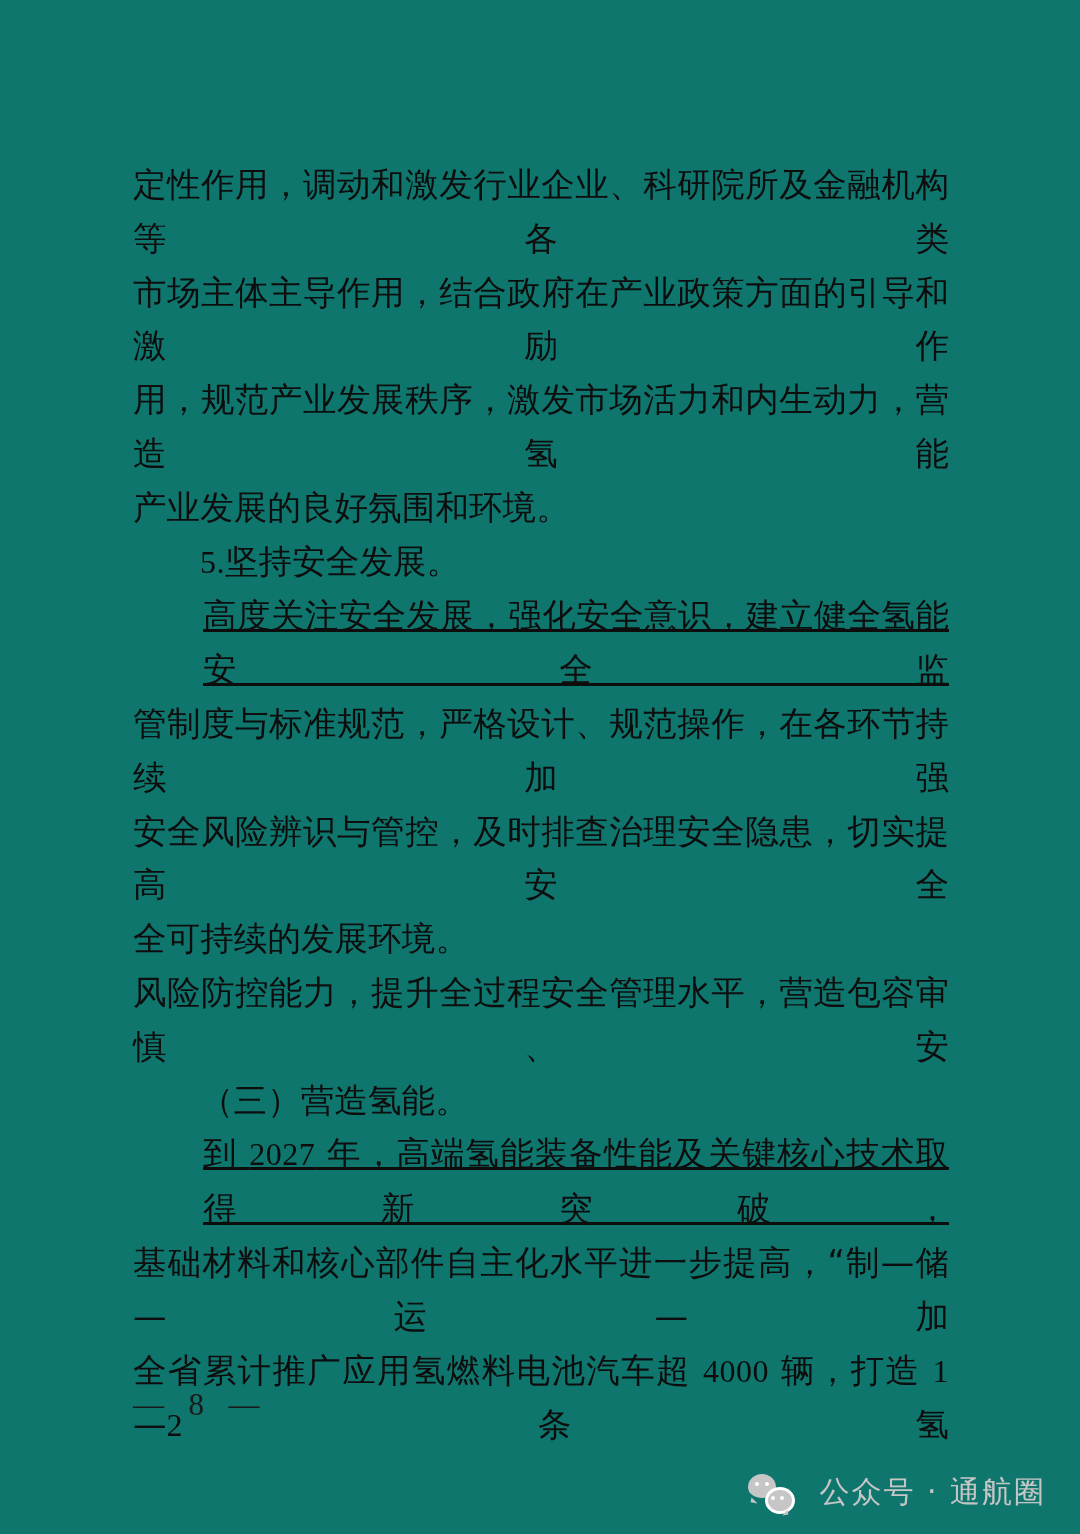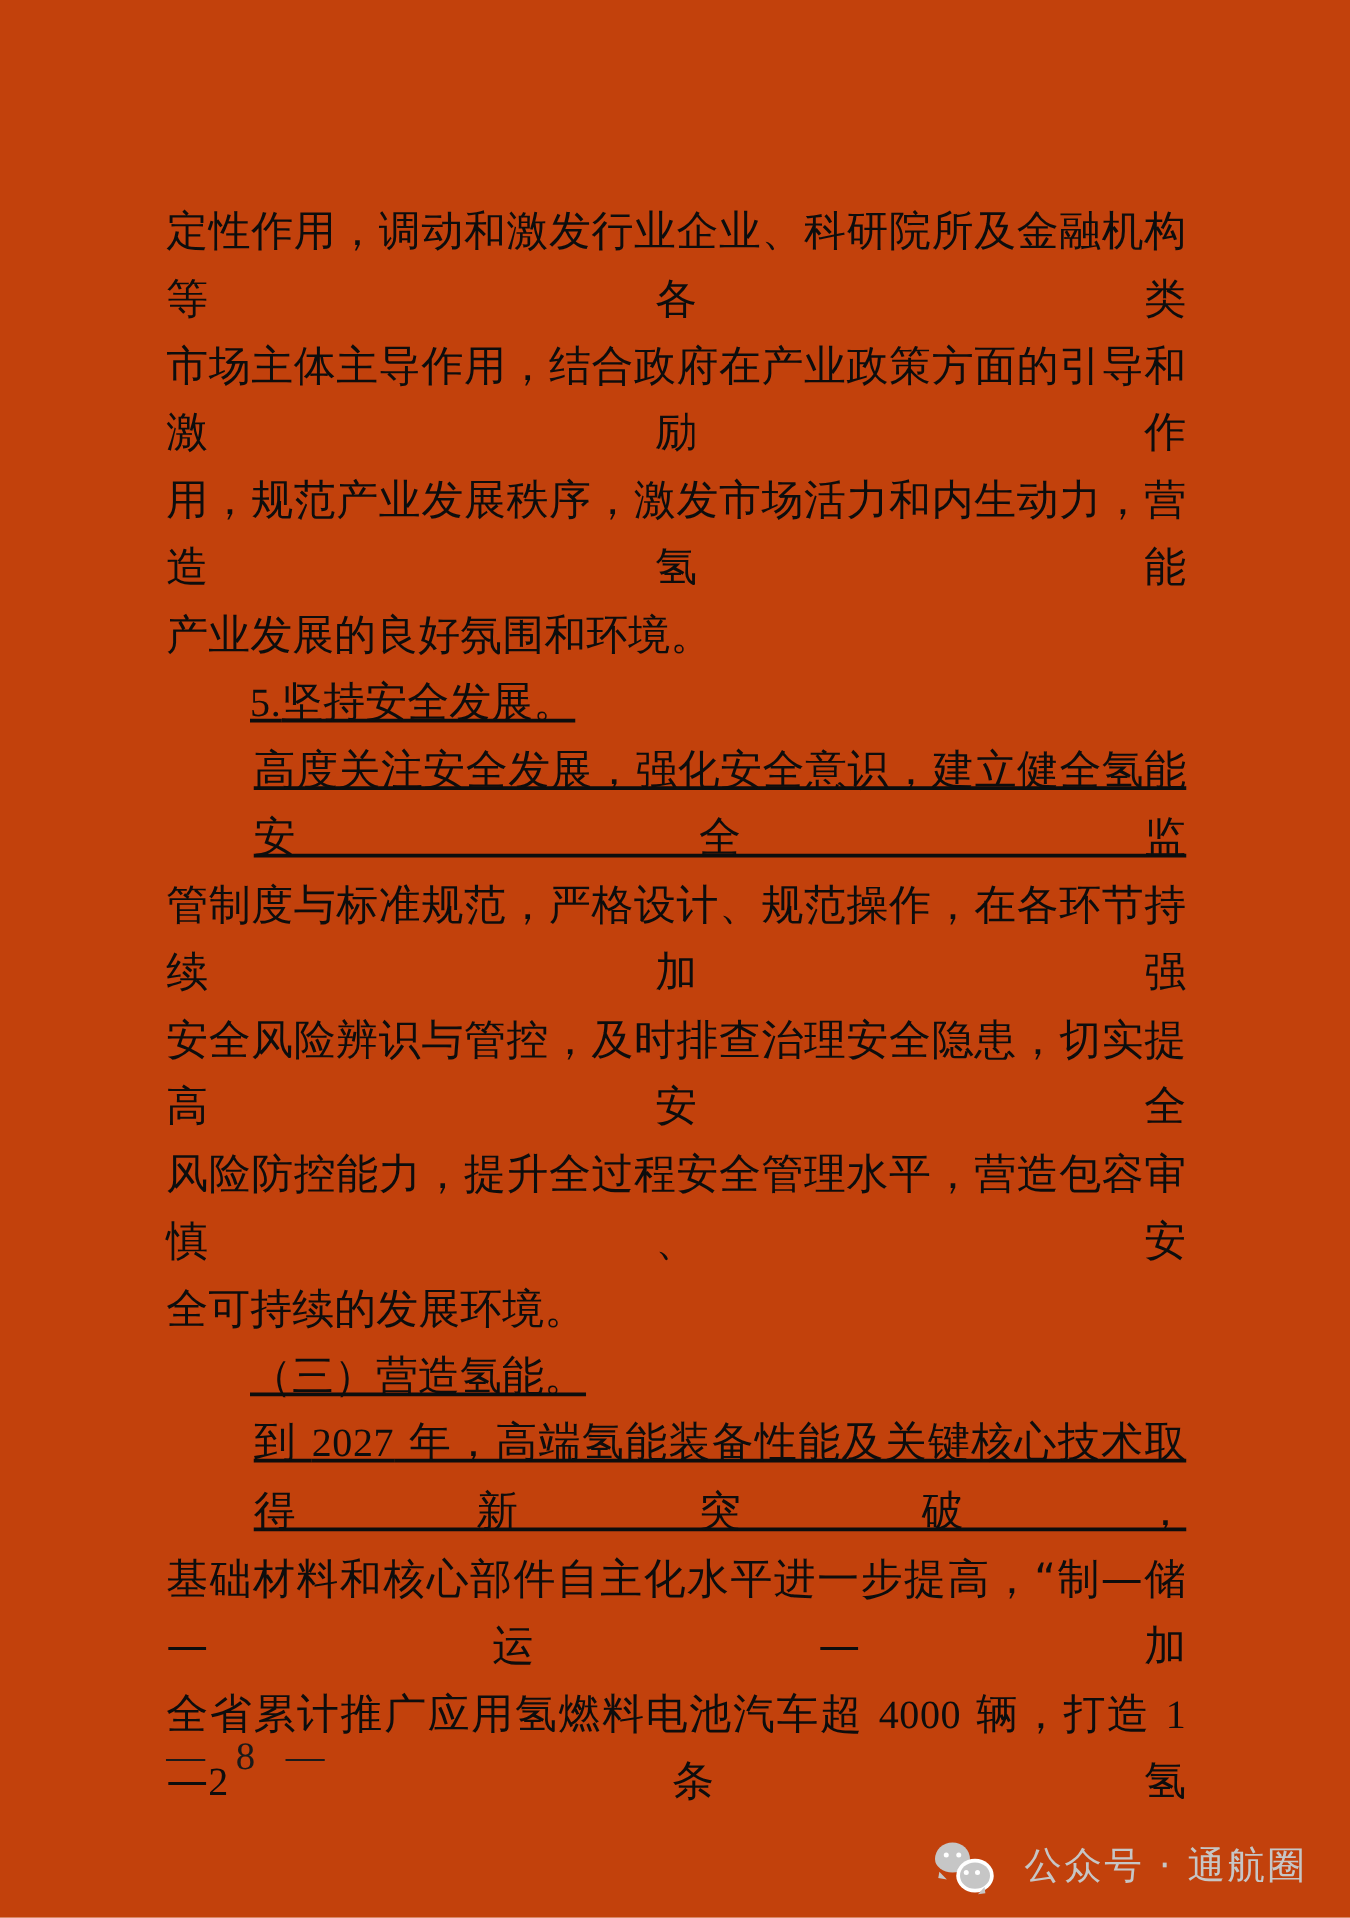--- a/index.html
+++ b/index.html
@@ -12,21 +12,21 @@
     height: 1534px;
     position: relative;
     overflow: hidden;
     font-family: "DejaVu Sans", sans-serif;
     -webkit-font-smoothing: antialiased;
   }
 
   .page {
     position: absolute;
     inset: 0;
-    background: #c2410c;
+    background: #0f766e;
   }
 
   
   .text-column {
     position: absolute;
     left: 133px;
     top: 158px;
     width: 816px;
   }
 
@@ -54,21 +54,20 @@
   }
 
   .doc-line.indent2 {
     text-indent: 0;
     padding-left: 70px;
     text-decoration: underline;
   }
 
   .doc-line.indent-head {
     padding-left: 67px;
-    text-decoration: underline;
   }
 
   
   .num {
     font-family: "Liberation Serif", "DejaVu Serif", serif;
     font-size: 32px;
     letter-spacing: 0.5px;
   }
 
   
@@ -164,22 +163,22 @@
     <div class="doc-line justify">定性作用，调动和激发行业企业、科研院所及金融机构等各类</div>
     <div class="doc-line justify">市场主体主导作用，结合政府在产业政策方面的引导和激励作</div>
     <div class="doc-line justify">用，规范产业发展秩序，激发市场活力和内生动力，营造氢能</div>
     <div class="doc-line last">产业发展的良好氛围和环境。</div>
 
     <div class="doc-line last indent-head"><span class="num">5.</span>坚持安全发展。</div>
 
     <div class="doc-line justify indent2">高度关注安全发展，强化安全意识，建立健全氢能安全监</div>
     <div class="doc-line justify">管制度与标准规范，严格设计、规范操作，在各环节持续加强</div>
     <div class="doc-line justify">安全风险辨识与管控，及时排查治理安全隐患，切实提高安全</div>
+    <div class="doc-line last">全可持续的发展环境。</div>
     <div class="doc-line justify">风险防控能力，提升全过程安全管理水平，营造包容审慎、安</div>
-    <div class="doc-line last">全可持续的发展环境。</div>
 
     <div class="doc-line last indent-head">（三）营造氢能。</div>
 
     <div class="doc-line justify indent2">到 <span class="num">2027</span> 年，高端氢能装备性能及关键核心技术取得新突破，</div>
     <div class="doc-line justify">基础材料和核心部件自主化水平进一步提高，“制—储—运—加</div>
     <div class="doc-line justify">全省累计推广应用氢燃料电池汽车超 <span class="num">4000</span> 辆，打造 <span class="num">1</span>—<span class="num">2</span> 条氢</div>
 
   </div>
 
   <div class="page-number">—  8  —</div>

